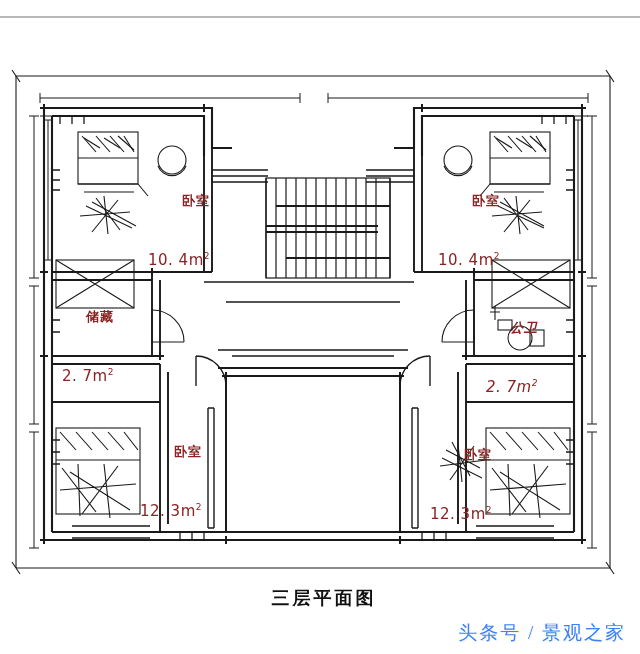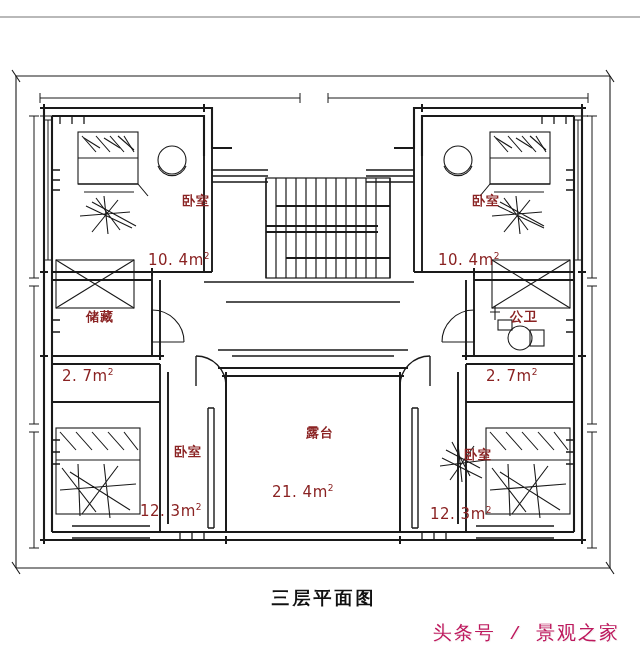--- a/index.html
+++ b/index.html
@@ -32,23 +32,23 @@
   .label .l-area sup{font-size:9px;}
 
   #plantitle{
     position:absolute;left:4px;top:586px;width:640px;
     text-align:center;
     font-family:"DejaVu Sans","Liberation Sans",sans-serif;
     font-size:18px;font-weight:700;color:#111;letter-spacing:3px;
   }
 
   #watermark{
-    position:absolute;right:20px;bottom:8px;
-    font-family:Liberation Mono, monospace;
-    font-size:19px;color:#be185d;letter-spacing:2px;
+    position:absolute;right:14px;bottom:8px;
+    font-family:Liberation Serif, serif;
+    font-size:19px;color:#3b82f6;letter-spacing:2px;
     text-shadow:1px 1px 0 #f4f4f4;
     white-space:nowrap;
   }
 </style>
 </head>
 <body>
 
 <div id="page">
 
   <div class="toprule"></div>
@@ -296,29 +296,25 @@
     <div class="label" style="left:438px;top:174px;">
       <span class="l-name">卧室</span>
       <span class="l-area"><span>10. 4m</span><sup>2</sup></span>
     </div>
 
     <div class="label" style="left:62px;top:290px;">
       <span class="l-name">储藏</span>
       <span class="l-area"><span>2. 7m</span><sup>2</sup></span>
     </div>
 
-    <div class="label" style="left:486px;top:290px;">
+    <div class="label" style="left:486px;top:301px;font-style:italic;">
       <span class="l-name">公卫</span>
       <span class="l-area"><span>2. 7m</span><sup>2</sup></span>
     </div>
 
-    <div class="label" style="left:272px;top:406px;">
-      <span class="l-name">露台</span>
-      <span class="l-area"><span>21. 4m</span><sup>2</sup></span>
-    </div>
 
     <div class="label" style="left:140px;top:425px;">
       <span class="l-name">卧室</span>
       <span class="l-area"><span>12. 3m</span><sup>2</sup></span>
     </div>
 
     <div class="label" style="left:430px;top:428px;">
       <span class="l-name">卧室</span>
       <span class="l-area"><span>12. 3m</span><sup>2</sup></span>
     </div>

